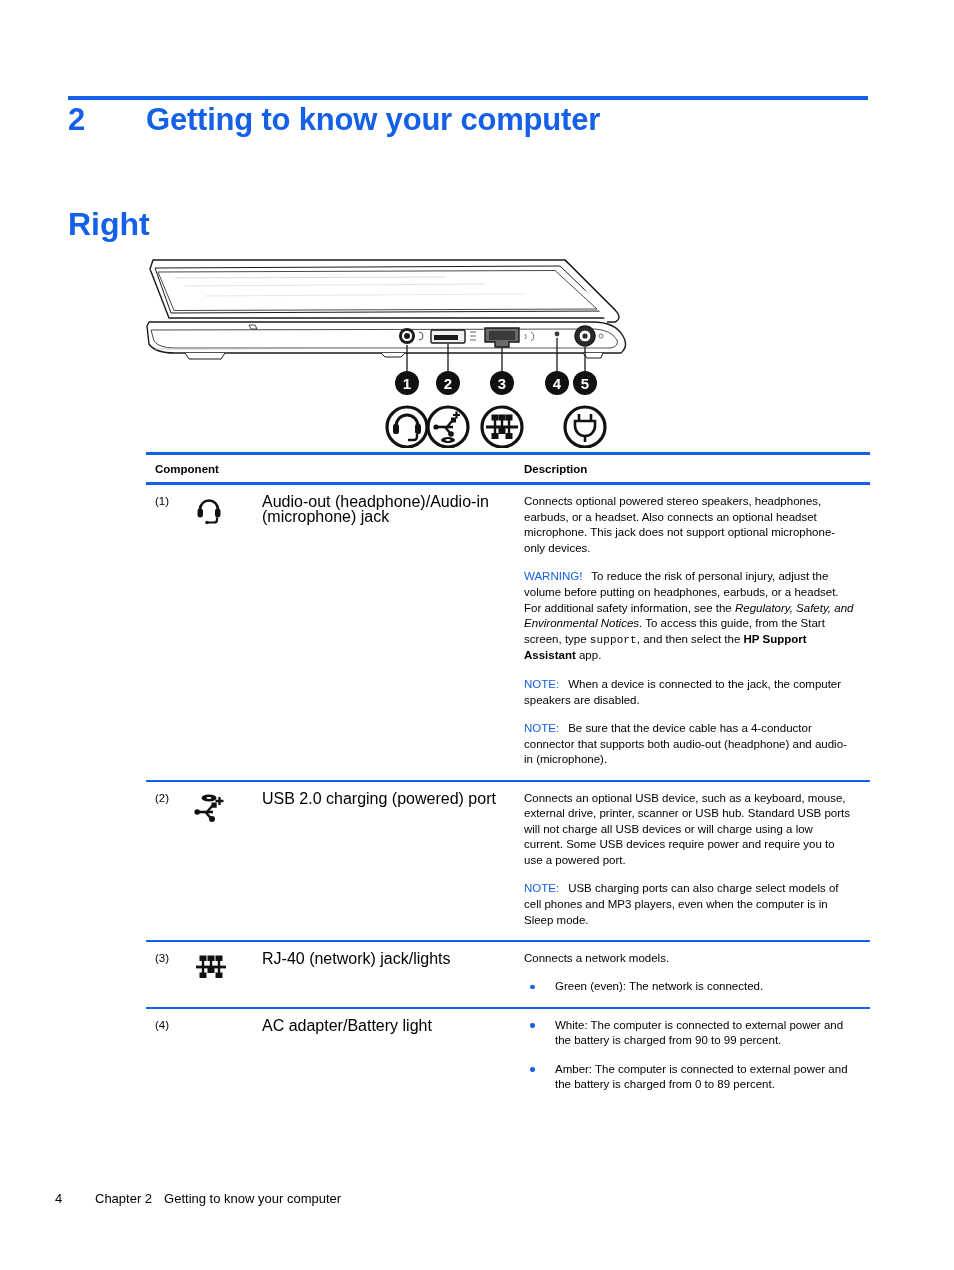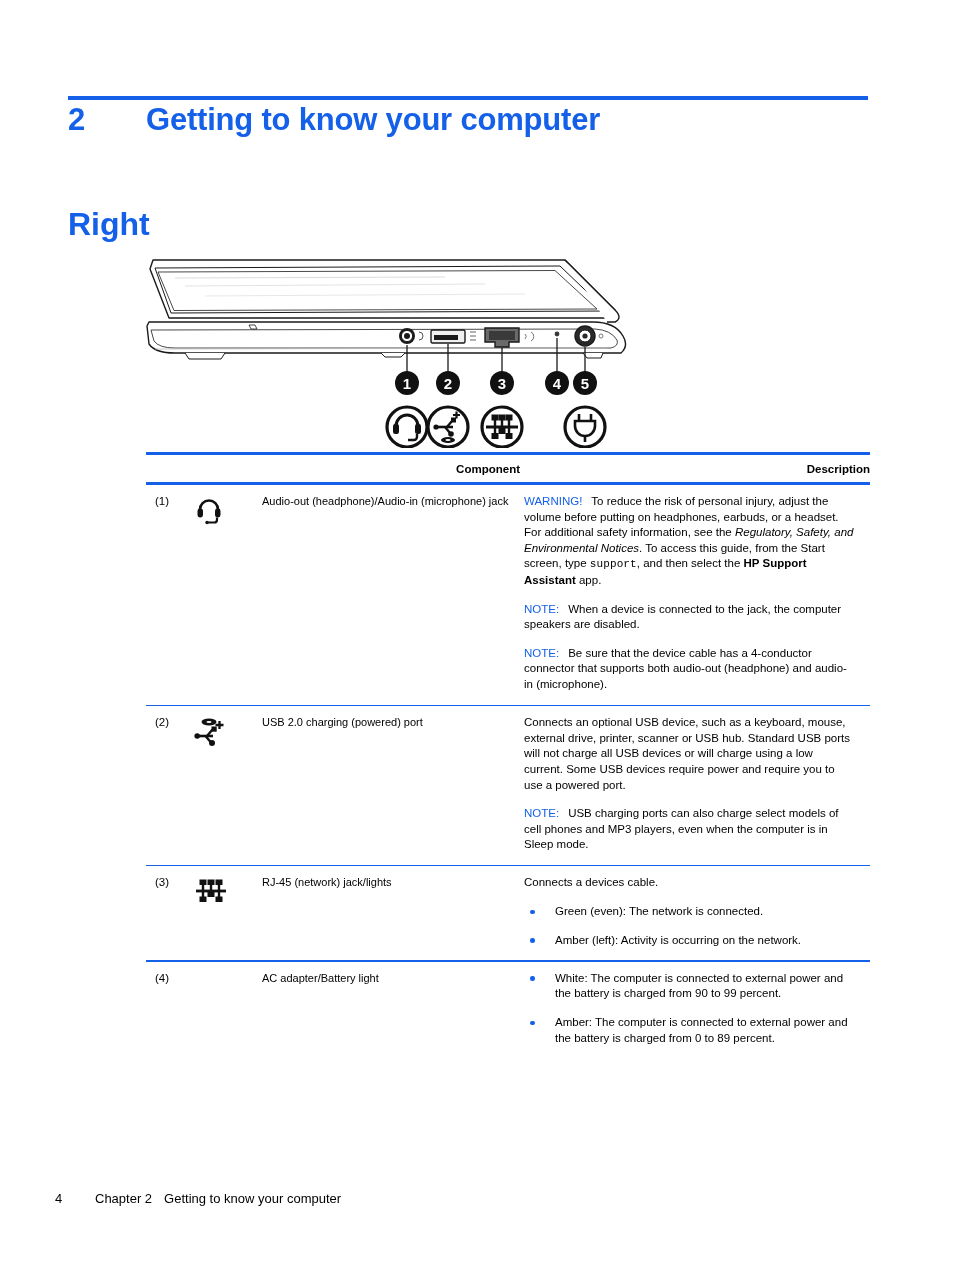--- a/index.html
+++ b/index.html
@@ -92,21 +92,20 @@
   }
   .rule-thin {
     height: 1.6px;
     background: #1560e8;
     width: 100%;
   }
 
   .thead {
     display: flex;
     padding: 8px 0 7px 0;
-    text-align: right;
   }
   .th {
     font-size: 11.5px;
     font-weight: bold;
     color: #000;
   }
   .th-component { width: 374px; flex: 0 0 374px; padding-left: 9px; box-sizing: border-box; }
   .th-description { flex: 1; padding-left: 4px; }
 
   .trow {
@@ -127,21 +126,21 @@
     flex: 0 0 68px;
     display: flex;
     justify-content: flex-start;
     align-items: flex-start;
     padding-top: 2px;
   }
   .cell-icon svg { display:block; }
   .cell-label {
     width: 258px;
     flex: 0 0 258px;
-    font-size: 11px;
+    font-size: 16px;
     line-height: 15px;
     padding-right: 10px;
     box-sizing: border-box;
   }
   .cell-desc {
     flex: 1;
     font-size: 11.5px;
     line-height: 15.6px;
     padding-left: 4px;
     padding-right: 16px;
@@ -348,20 +347,21 @@
         <svg width="30" height="30" viewBox="0 0 30 30" xmlns="http://www.w3.org/2000/svg">
           <path d="M6 17 v-3.5 a9 9 0 0 1 18 0 V17" fill="none" stroke="#111" stroke-width="2.6"></path>
           <rect x="3.5" y="12.5" width="5.5" height="9" rx="2.4" fill="#111"></rect>
           <rect x="21" y="12.5" width="5.5" height="9" rx="2.4" fill="#111"></rect>
           <path d="M23 21.5 v2.2 a2.8 2.8 0 0 1 -2.8 2.8 H14" fill="none" stroke="#111" stroke-width="2.2"></path>
           <circle cx="13" cy="26.5" r="1.7" fill="#111"></circle>
         </svg>
       </div>
       <div class="cell-label">Audio-out (headphone)/Audio-in (microphone) jack</div>
       <div class="cell-desc">
+        <p>Connects optional powered stereo speakers, headphones, earbuds, or a headset. Also connects an optional headset microphone. This jack does not support optional microphone-only devices.</p>
         <p><span class="kw-warning">WARNING!</span><span class="kw-spacer"></span><span>To reduce the risk of personal injury, adjust the volume before putting on headphones, earbuds, or a headset. For additional safety information, see the </span><span class="em-italic">Regulatory, Safety, and Environmental Notices</span><span>. To access this guide, from the Start screen, type </span><span class="mono">support</span><span>, and then select the </span><span class="strong">HP Support Assistant</span><span> app.</span></p>
         <p><span class="kw-note">NOTE:</span><span class="kw-spacer"></span><span>When a device is connected to the jack, the computer speakers are disabled.</span></p>
         <p><span class="kw-note">NOTE:</span><span class="kw-spacer"></span><span>Be sure that the device cable has a 4-conductor connector that supports both audio-out (headphone) and audio-in (microphone).</span></p>
       </div>
     </div>
 
     <div class="rule-thin"></div>
 
     <div class="trow">
       <div class="cell-num">(2)</div>
@@ -395,26 +395,25 @@
           <path d="M9 7 v7 M17 7 v7 M25 7 v7" stroke="#111" stroke-width="2.4"></path>
           <path d="M9 14 v7 M25 14 v7" stroke="#111" stroke-width="2.4"></path>
           <rect x="5.5" y="2.5" width="7" height="5.5" fill="#111"></rect>
           <rect x="13.5" y="2.5" width="7" height="5.5" fill="#111"></rect>
           <rect x="21.5" y="2.5" width="7" height="5.5" fill="#111"></rect>
           <rect x="5.5" y="19.5" width="7" height="5.5" fill="#111"></rect>
           <rect x="13.5" y="14.5" width="7" height="5.5" fill="#111"></rect>
           <rect x="21.5" y="19.5" width="7" height="5.5" fill="#111"></rect>
         </svg>
       </div>
-      <div class="cell-label">RJ-45 (network) jack/lights</div>
+      <div class="cell-label">RJ-40 (network) jack/lights</div>
       <div class="cell-desc">
-        <p>Connects a devices cable.</p>
+        <p>Connects a network models.</p>
         <ul class="bullets">
           <li>Green (even): The network is connected.</li>
-          <li>Amber (left): Activity is occurring on the network.</li>
         </ul>
       </div>
     </div>
 
     <div class="rule-thin"></div>
 
     <div class="trow">
       <div class="cell-num">(4)</div>
       <div class="cell-icon"></div>
       <div class="cell-label">AC adapter/Battery light</div>

